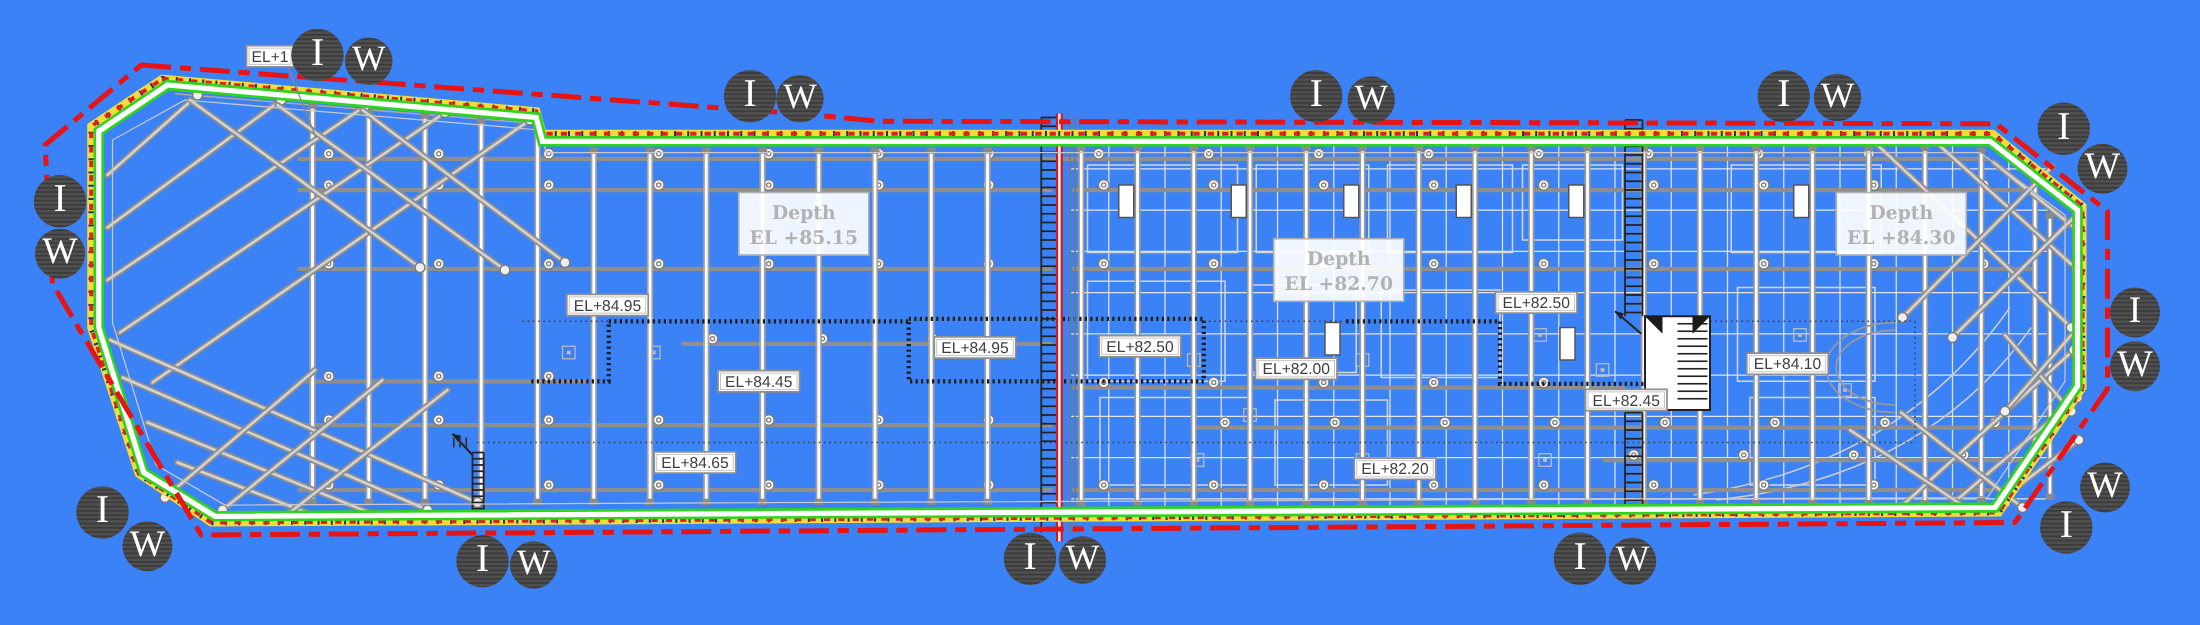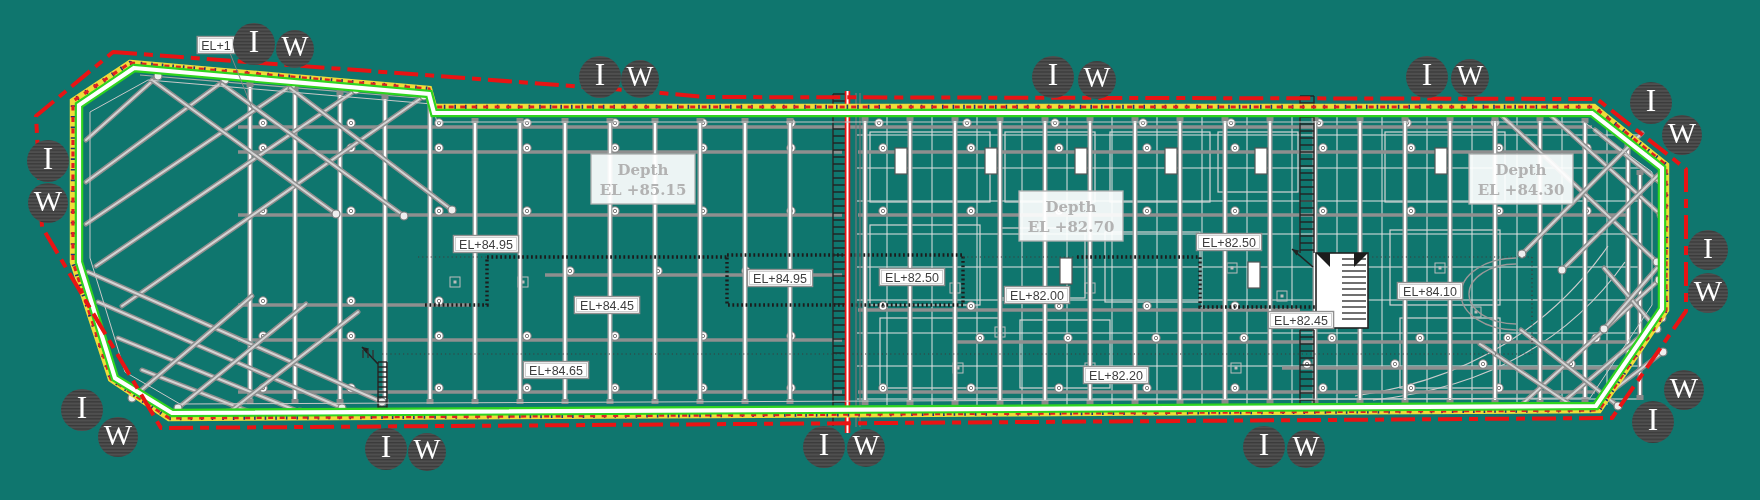--- a/index.html
+++ b/index.html
@@ -1,16 +1,16 @@
 <!DOCTYPE html>
 <html><head>
 <meta charset="utf-8">
 <style>
   html,body{margin:0;padding:0;background:#ffffff;}
-  .canvas{position:relative;width:1760px;height:500px;background:#0f766e;overflow:hidden;
+  .canvas{position:relative;width:1760px;height:500px;background:#3b82f6;overflow:hidden;
           font-family:"Liberation Sans",sans-serif;}
   svg text{user-select:none;}
   .el-label{font-family:"Liberation Sans",sans-serif;}
   .depth-label{font-family:"DejaVu Serif","Liberation Serif",serif;font-weight:bold;}
   .marker-letter{font-family:"Liberation Serif","DejaVu Serif",serif;}
 </style>
 </head>
 <body>
 
 <div class="canvas">

